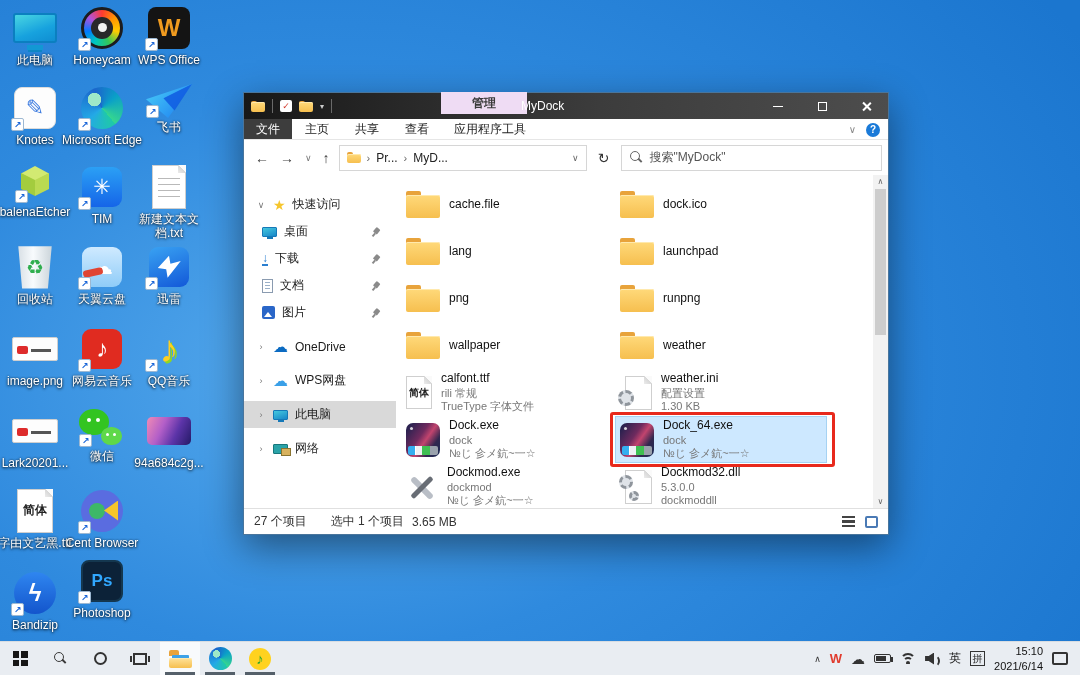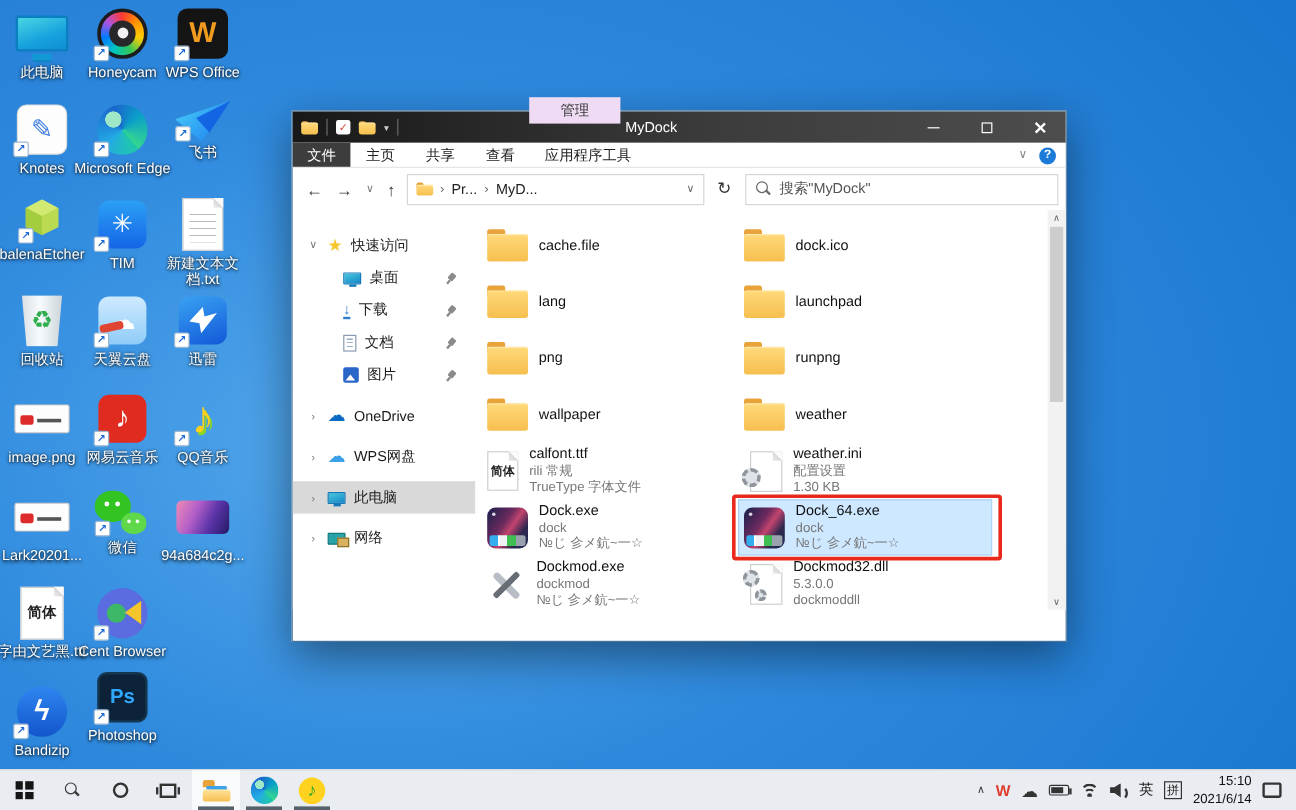--- a/index.html
+++ b/index.html
@@ -80,21 +80,21 @@
   .folder-tb::after { z-index:3; top:46%; background:linear-gradient(180deg,#ffe29a,#f6bf4f); }
 
   
   .window { position:absolute; left:243px; top:92px; width:646px; height:443px; background:#fff;
             border:1px solid #49759c; box-shadow:0 12px 36px rgba(0,0,0,.45); }
   .titlebar { height:26px; background:linear-gradient(90deg,#181818,#3c3c3c 55%,#4d4d4d); position:relative; display:flex; align-items:center; color:#fff; }
   .qat { display:flex; align-items:center; gap:7px; padding-left:7px; font-size:10px; }
   .qat .sep { width:1px; height:14px; background:#6a6a6a; }
   .chk { width:12px; height:12px; background:#fff; border-radius:2px; color:#d23b2e; font-size:9px; font-weight:bold; display:flex; align-items:center; justify-content:center; }
   .qat .dd { color:#ccc; font-size:8px; }
-  .manage-tab { position:absolute; left:197px; bottom:16px; width:76px; height:22px; background:#efdcf4; color:#3a3a3a; font-size:12px; display:flex; align-items:center; justify-content:center; }
+  .manage-tab { position:absolute; left:197px; bottom:5px; width:86px; height:22px; background:#efdcf4; color:#3a3a3a; font-size:12px; display:flex; align-items:center; justify-content:center;font-weight:bold; }
   .win-title { position:absolute; left:277px; top:0; height:26px; display:flex; align-items:center; font-size:12px; }
   .win-controls { position:absolute; right:0; top:0; height:26px; display:flex; }
   .wc-btn { width:44px; height:26px; display:flex; align-items:center; justify-content:center; }
   .min-glyph { width:10px; height:1px; background:#fff; }
   .max-glyph { width:9px; height:9px; border:1px solid #fff; }
   .x-glyph { position:relative; width:11px; height:11px; }
   .x-glyph::before, .x-glyph::after { content:''; position:absolute; left:5px; top:0; width:1.5px; height:11px; background:#fff; }
   .x-glyph::before { transform:rotate(45deg); } .x-glyph::after { transform:rotate(-45deg); }
 
   .menubar { height:21px; display:flex; align-items:stretch; background:#fff; border-bottom:1px solid #e6e6e6; position:relative; font-size:12px; }
@@ -113,21 +113,21 @@
   .crumb-sep { color:#666; font-size:11px; }
   .abx-chev { color:#666; font-size:9px; }
   .refresh-btn { width:26px; height:26px; display:flex; align-items:center; justify-content:center; color:#333; font-size:14px; }
   .searchbox { flex:1; height:26px; border:1px solid #d6d6d6; display:flex; align-items:center; gap:7px; padding:0 8px; font-size:12px; color:#555; }
   .mag { width:13px; height:13px; position:relative; flex:none; }
   .mag::before { content:''; position:absolute; left:0; top:0; width:8px; height:8px; border:1.5px solid #666; border-radius:50%; }
   .mag::after { content:''; position:absolute; right:2px; bottom:1px; width:1.5px; height:5px; background:#666; transform:rotate(-45deg); }
 
   .content { position:absolute; top:82px; left:0; right:0; bottom:26px; display:flex; background:#fff; }
   .navpane { width:152px; flex:none; padding-top:16px; font-size:12px; color:#1a1a1a; }
-  .nav-row { height:27px; display:flex; align-items:center; gap:7px; padding-left:42px; position:relative; }
+  .nav-row { height:27px; display:flex; align-items:center; gap:7px; padding-left:18px; position:relative; }
   .nav-row.group { padding-left:12px; }
   .nav-row.gap { margin-top:7px; }
   .nav-chev { width:10px; color:#777; font-size:9px; text-align:center; }
   .nav-sel { background:#d9d9d9; }
   .pin { position:absolute; right:16px; top:9px; width:10px; height:10px; transform:rotate(40deg); }
   .pin::before { content:''; position:absolute; top:0; left:3px; width:5px; height:6px; background:#8a8a8a; border-radius:1px; }
   .pin::after { content:''; position:absolute; top:6px; left:5px; width:2px; height:4px; background:#8a8a8a; }
   .star { color:#f6c62d; font-size:14px; }
   .cloud-b { color:#0b6bc2; font-size:15px; line-height:1; }
   .cloud-l { color:#3aa0e8; font-size:15px; line-height:1; }
@@ -587,20 +587,29 @@
       </div>
 
       <div class="scrollbar">
         <div class="sb-arrow sb-up">∧</div>
         <div class="sb-thumb"></div>
         <div class="sb-arrow sb-down">∨</div>
       </div>
     </div>
   </div>
 
+  <div class="statusbar">
+    <span class="sb-total">27 个项目</span>
+    <span>选中 1 个项目</span>
+    <span class="sb-size">3.65 MB</span>
+    <div class="sb-views">
+      <span class="sv-list"></span>
+      <span class="sv-thumb"></span>
+    </div>
+  </div>
 </div>
 
 <div class="taskbar">
   <div class="tb-btn">
       <span class="win-logo">
         <i></i>
         <i></i>
         <i></i>
         <i></i>
       </span>

